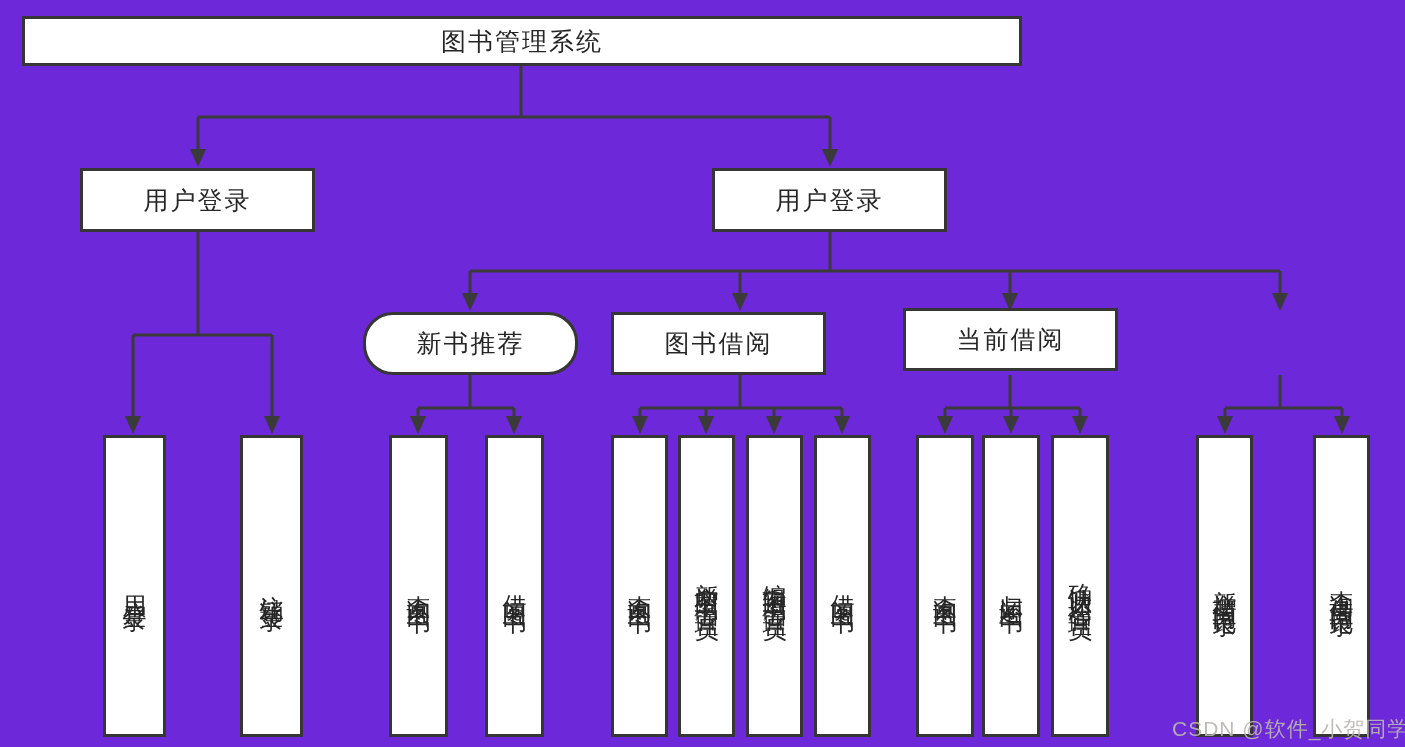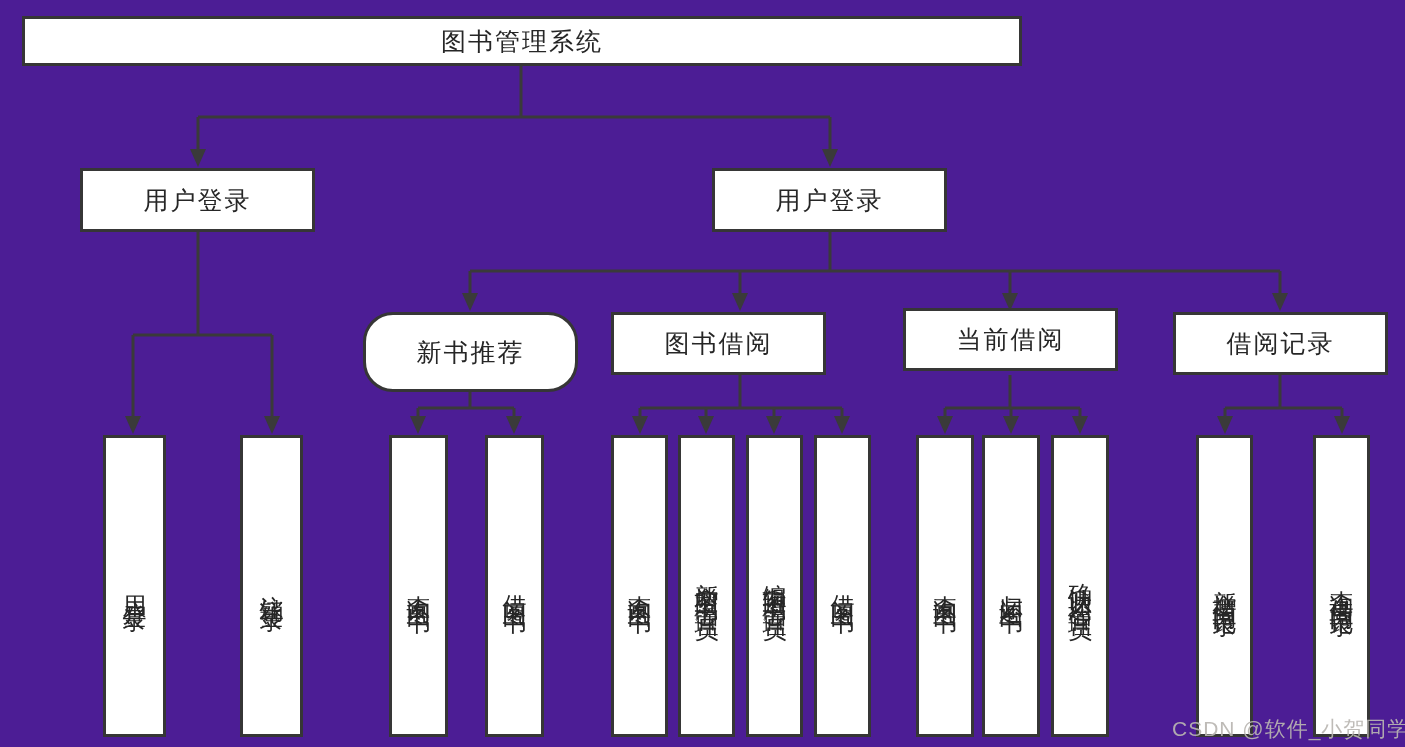--- a/index.html
+++ b/index.html
@@ -1,20 +1,20 @@
 <!DOCTYPE html>
 <html><head>
 <meta charset="utf-8">
 <style>
   html, body { margin: 0; padding: 0; background: #ffffff; }
   #canvas {
     position: relative;
     width: 1405px;
     height: 747px;
-    background: #4c1d95;
+    background: #6d28d9;
     font-family: "Liberation Sans", "DejaVu Sans", sans-serif;
     overflow: hidden;
   }
   #connectors {
     position: absolute;
     left: 0; top: 0;
     z-index: 1;
   }
   .node {
     position: absolute;
@@ -75,24 +75,23 @@
       M937 416 L953 416 L945 434 Z  M1003 416 L1019 416 L1011 434 Z
       M1072 416 L1088 416 L1080 434 Z  M1217 416 L1233 416 L1225 434 Z
       M1334 416 L1350 416 L1342 434 Z"></path>
   </svg>
 
   <div class="node" style="left:22px; top:16px; width:1000px; height:50px;">图书管理系统</div>
 
   <div class="node" style="left:80px; top:168px; width:235px; height:64px;">用户登录</div>
   <div class="node" style="left:712px; top:168px; width:235px; height:64px;">用户登录</div>
 
-  <div class="node" style="left:363px; top:312px; width:215px; height:80px;border-radius:30px;">新书推荐</div>
+  <div class="node" style="left:363px; top:312px; width:215px; height:63px;border-radius:30px;">新书推荐</div>
   <div class="node" style="left:611px; top:312px; width:215px; height:63px;">图书借阅</div>
   <div class="node" style="left:903px; top:308px; width:215px; height:63px;">当前借阅</div>
-  <div class="node" style="left:1173px; top:312px; width:215px; height:63px;">借阅记录</div>
 
   <div class="node leaf" style="left:103px; top:435px; width:63px; height:302px;">用户登录</div>
   <div class="node leaf" style="left:240px; top:435px; width:63px; height:302px;">注销登录</div>
 
   <div class="node leaf" style="left:389px; top:435px; width:59px; height:302px;">查询图书</div>
   <div class="node leaf" style="left:485px; top:435px; width:59px; height:302px;">借阅图书</div>
 
   <div class="node leaf" style="left:611px; top:435px; width:57px; height:302px;">查询图书</div>
   <div class="node leaf" style="left:678px; top:435px; width:57px; height:302px;">新增图书（管理员）</div>
   <div class="node leaf" style="left:746px; top:435px; width:57px; height:302px;">编辑图书（管理员）</div>

